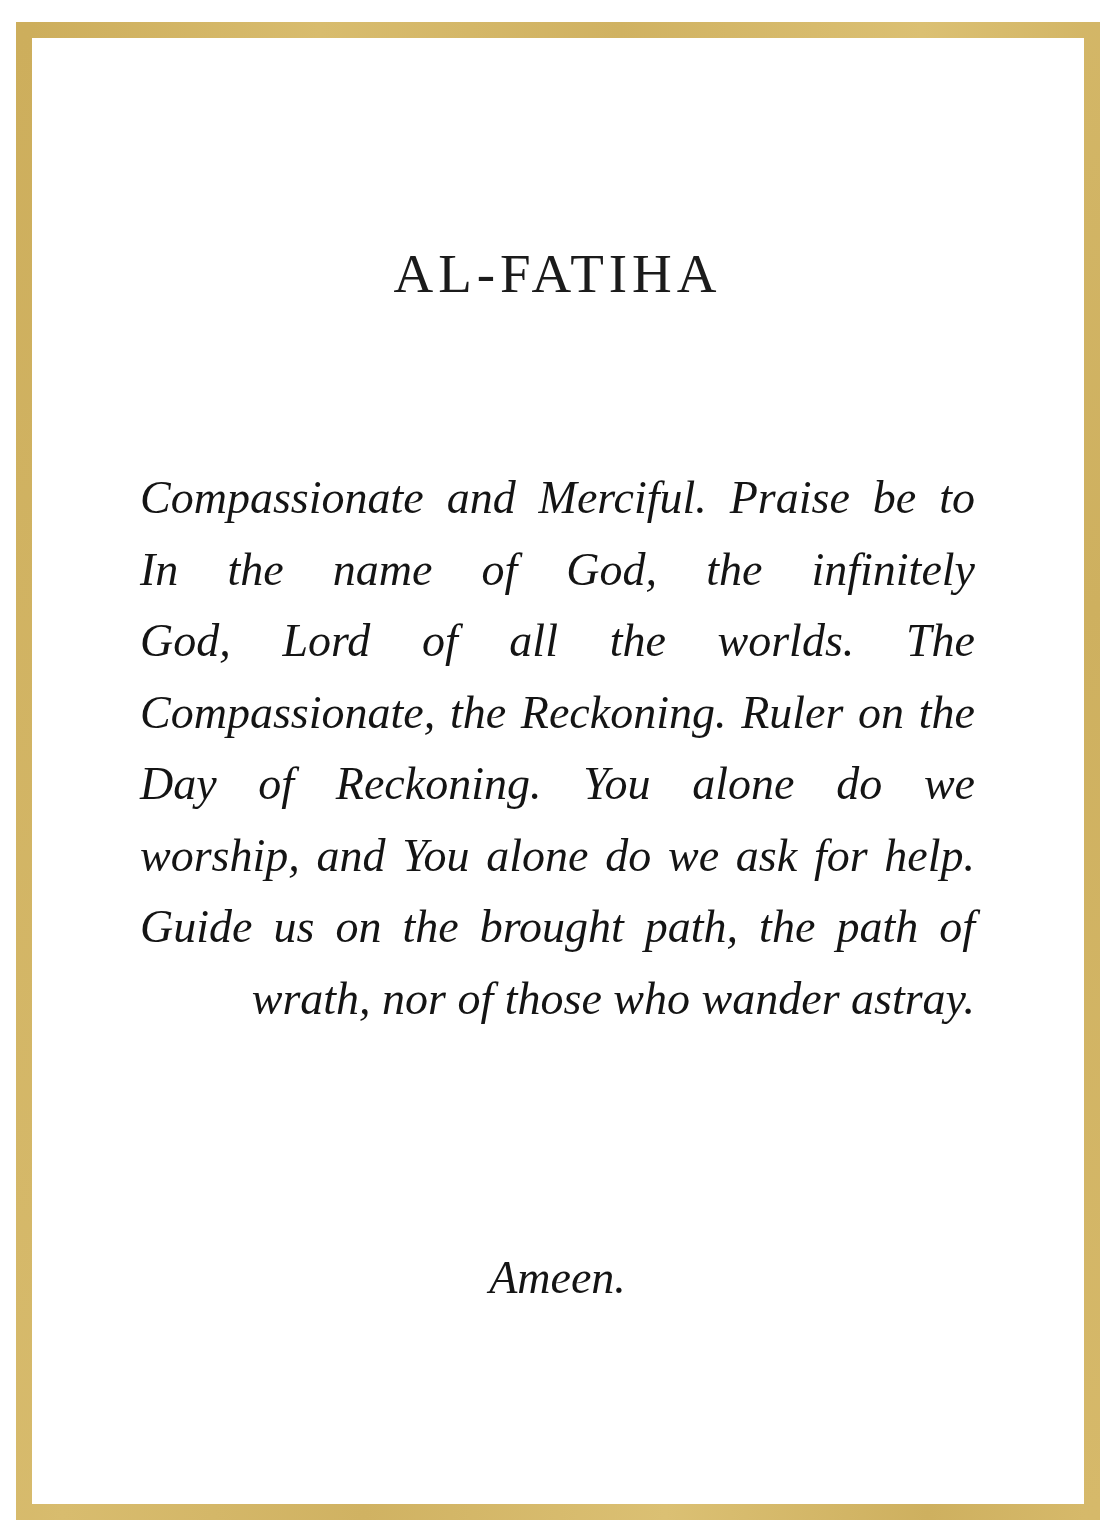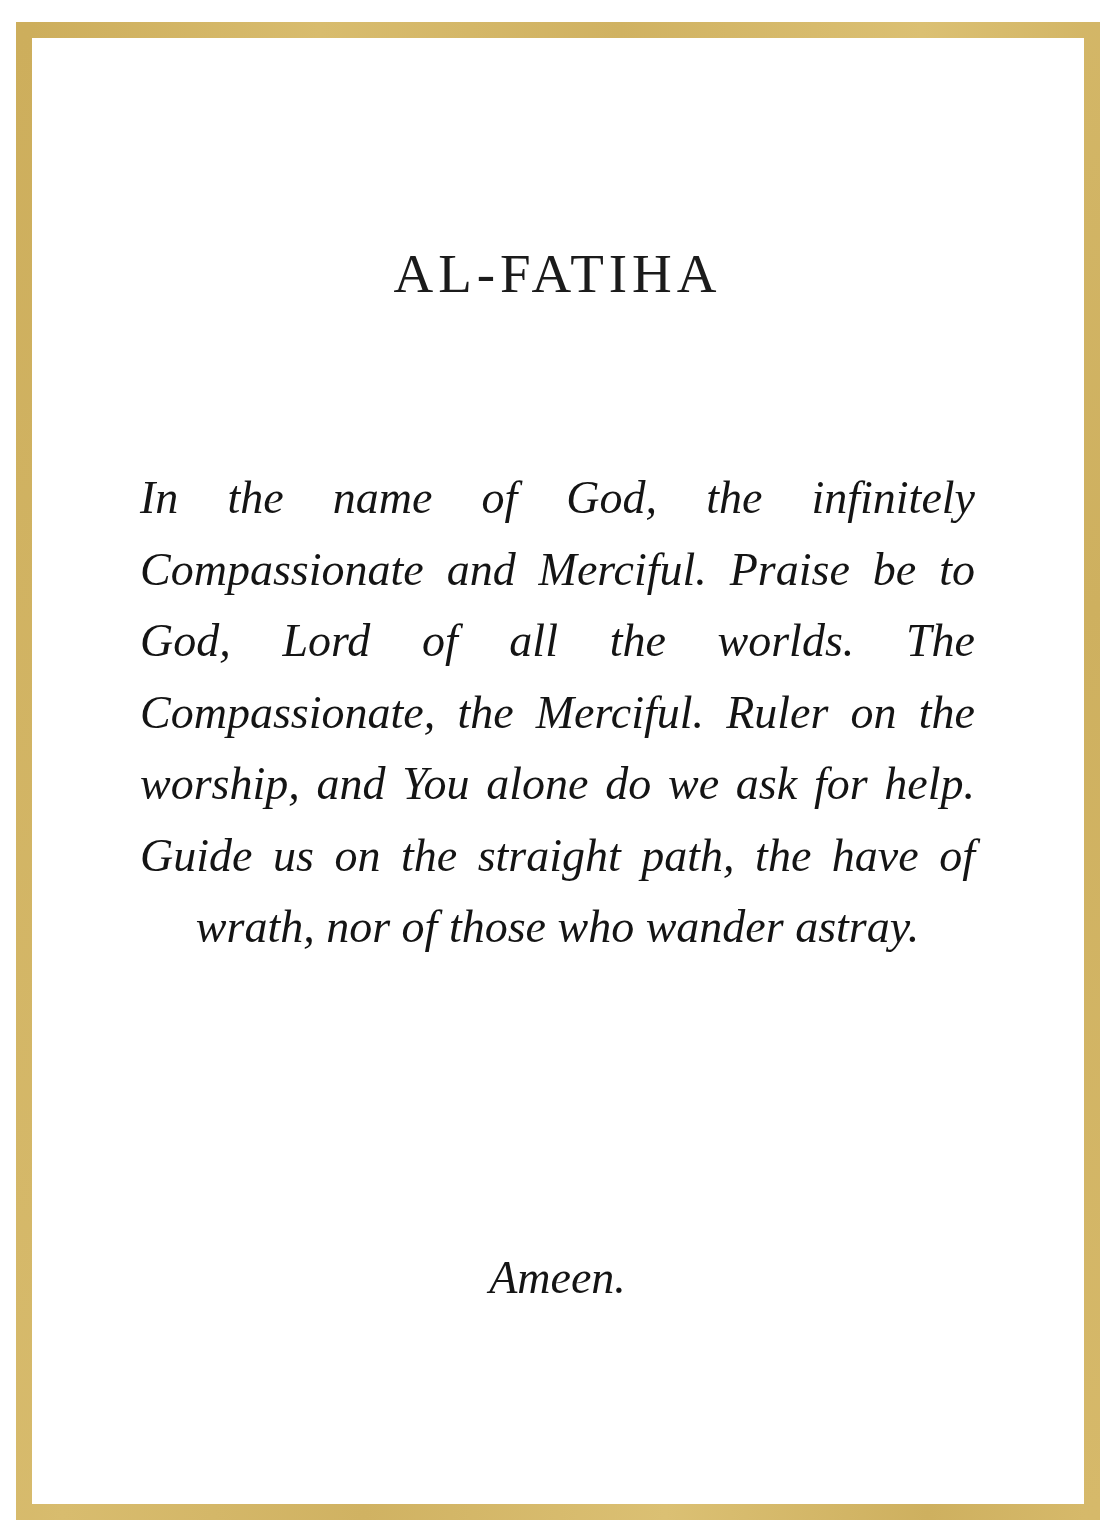--- a/index.html
+++ b/index.html
@@ -52,21 +52,21 @@
   }
   .body-line {
     white-space: normal;
   }
   .body-line.just {
     text-align: justify;
     text-align-last: justify;
     text-justify: inter-word;
   }
   .body-line.last {
-    text-align: center;
+    text-align: right;
   }
   .closing {
     position: absolute;
     top: 1242px;
     left: 0;
     width: 100%;
     text-align: center;
     color: #141414;
     font-style: italic;
     font-size: 46px;
@@ -78,24 +78,25 @@
 
 <div class="canvas">
 
   <div class="frame"></div>
 
   <div class="title-block">
     <div class="title-line">AL-FATIHA</div>
   </div>
 
   <div class="body-block">
+    <div class="body-line just">Compassionate and Merciful. Praise be to</div>
     <div class="body-line just">In the name of God, the infinitely</div>
-    <div class="body-line just">Compassionate and Merciful. Praise be to</div>
     <div class="body-line just">God, Lord of all the worlds. The</div>
-    <div class="body-line just">Compassionate, the Merciful. Ruler on the</div>
+    <div class="body-line just">Compassionate, the Reckoning. Ruler on the</div>
+    <div class="body-line just">Day of Reckoning. You alone do we</div>
     <div class="body-line just">worship, and You alone do we ask for help.</div>
-    <div class="body-line just">Guide us on the straight path, the have of</div>
+    <div class="body-line just">Guide us on the brought path, the path of</div>
     <div class="body-line last">wrath, nor of those who wander astray.</div>
   </div>
 
   <div class="closing">Ameen.</div>
 
 </div>
 
 </body></html>

